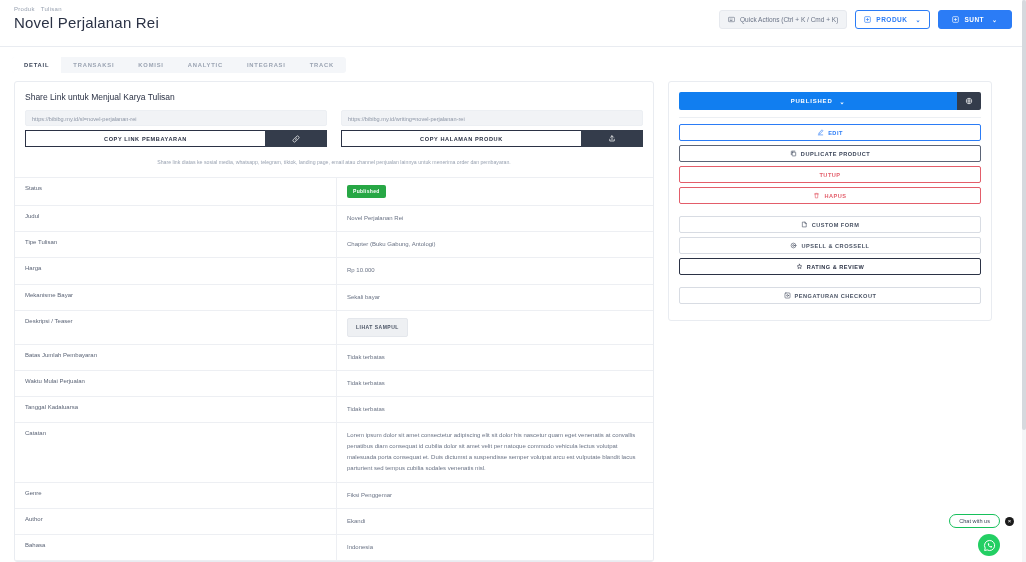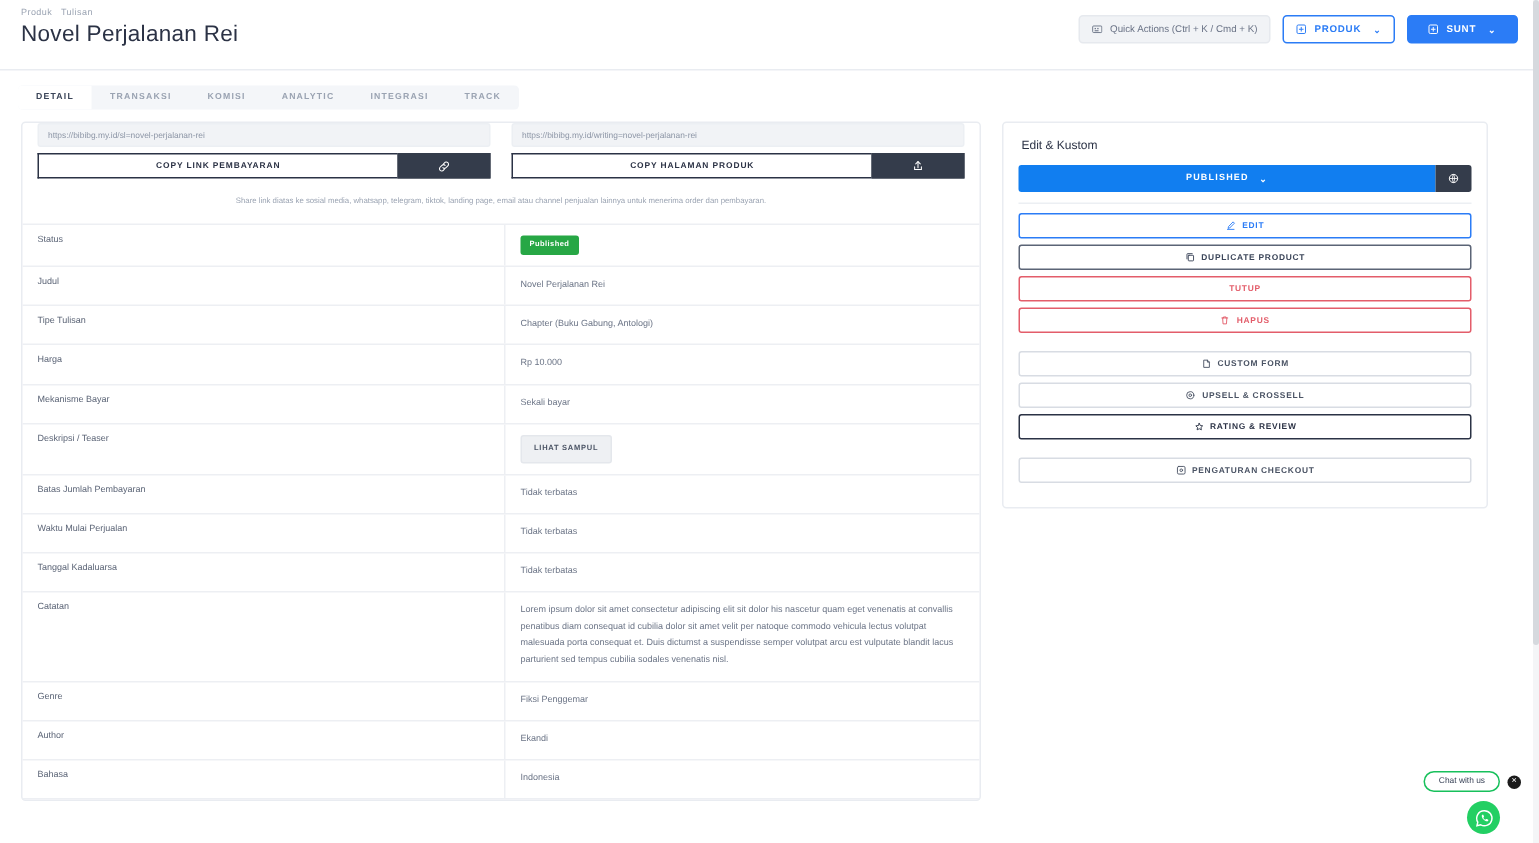--- a/index.html
+++ b/index.html
@@ -196,20 +196,21 @@
       <div class="tab">KOMISI</div>
       <div class="tab">ANALYTIC</div>
       <div class="tab">INTEGRASI</div>
       <div class="tab">TRACK</div>
     </div>
 </div>
 
 <div class="layout">
 
   <div class="left-card">
+    <div class="share-title">Share Link untuk Menjual Karya Tulisan</div>
 
     <div class="share-row">
       <div class="share-col">
         <div class="url-box">https://bibibg.my.id/sl=novel-perjalanan-rei</div>
         <div class="copy-row">
           <div class="copy-btn">COPY LINK PEMBAYARAN</div>
           <div class="copy-side">
             <svg width="8" height="8" viewBox="0 0 16 16">
               <path d="M6.5 9.5a3 3 0 004.2 0l2.1-2.1a3 3 0 10-4.2-4.2L7.4 4.4" fill="none" stroke="#fff" stroke-width="1.4" stroke-linecap="round"></path>
               <path d="M9.5 6.5a3 3 0 00-4.2 0L3.2 8.6a3 3 0 104.2 4.2l1.2-1.2" fill="none" stroke="#fff" stroke-width="1.4" stroke-linecap="round"></path>
@@ -285,21 +286,20 @@
           <div class="tcell-v">Ekandi</div>
         </div>
         <div class="trow">
           <div class="tcell-k">Bahasa</div>
           <div class="tcell-v">Indonesia</div>
         </div>
       </div>
   </div>
 
   <div class="right-card">
-    <div class="panel-title">Edit &amp; Kustom</div>
 
     <div class="status-row">
       <div class="status-main">
         <span>PUBLISHED</span>
         <span class="chev">⌄</span>
       </div>
       <div class="status-side">
         <svg width="8" height="8" viewBox="0 0 16 16">
           <circle cx="8" cy="8" r="5.5" fill="none" stroke="#fff" stroke-width="1.3"></circle>
           <path d="M2.5 8h11M8 2.5c1.8 2 1.8 9 0 11M8 2.5c-1.8 2-1.8 9 0 11" fill="none" stroke="#fff" stroke-width="1.1"></path>

